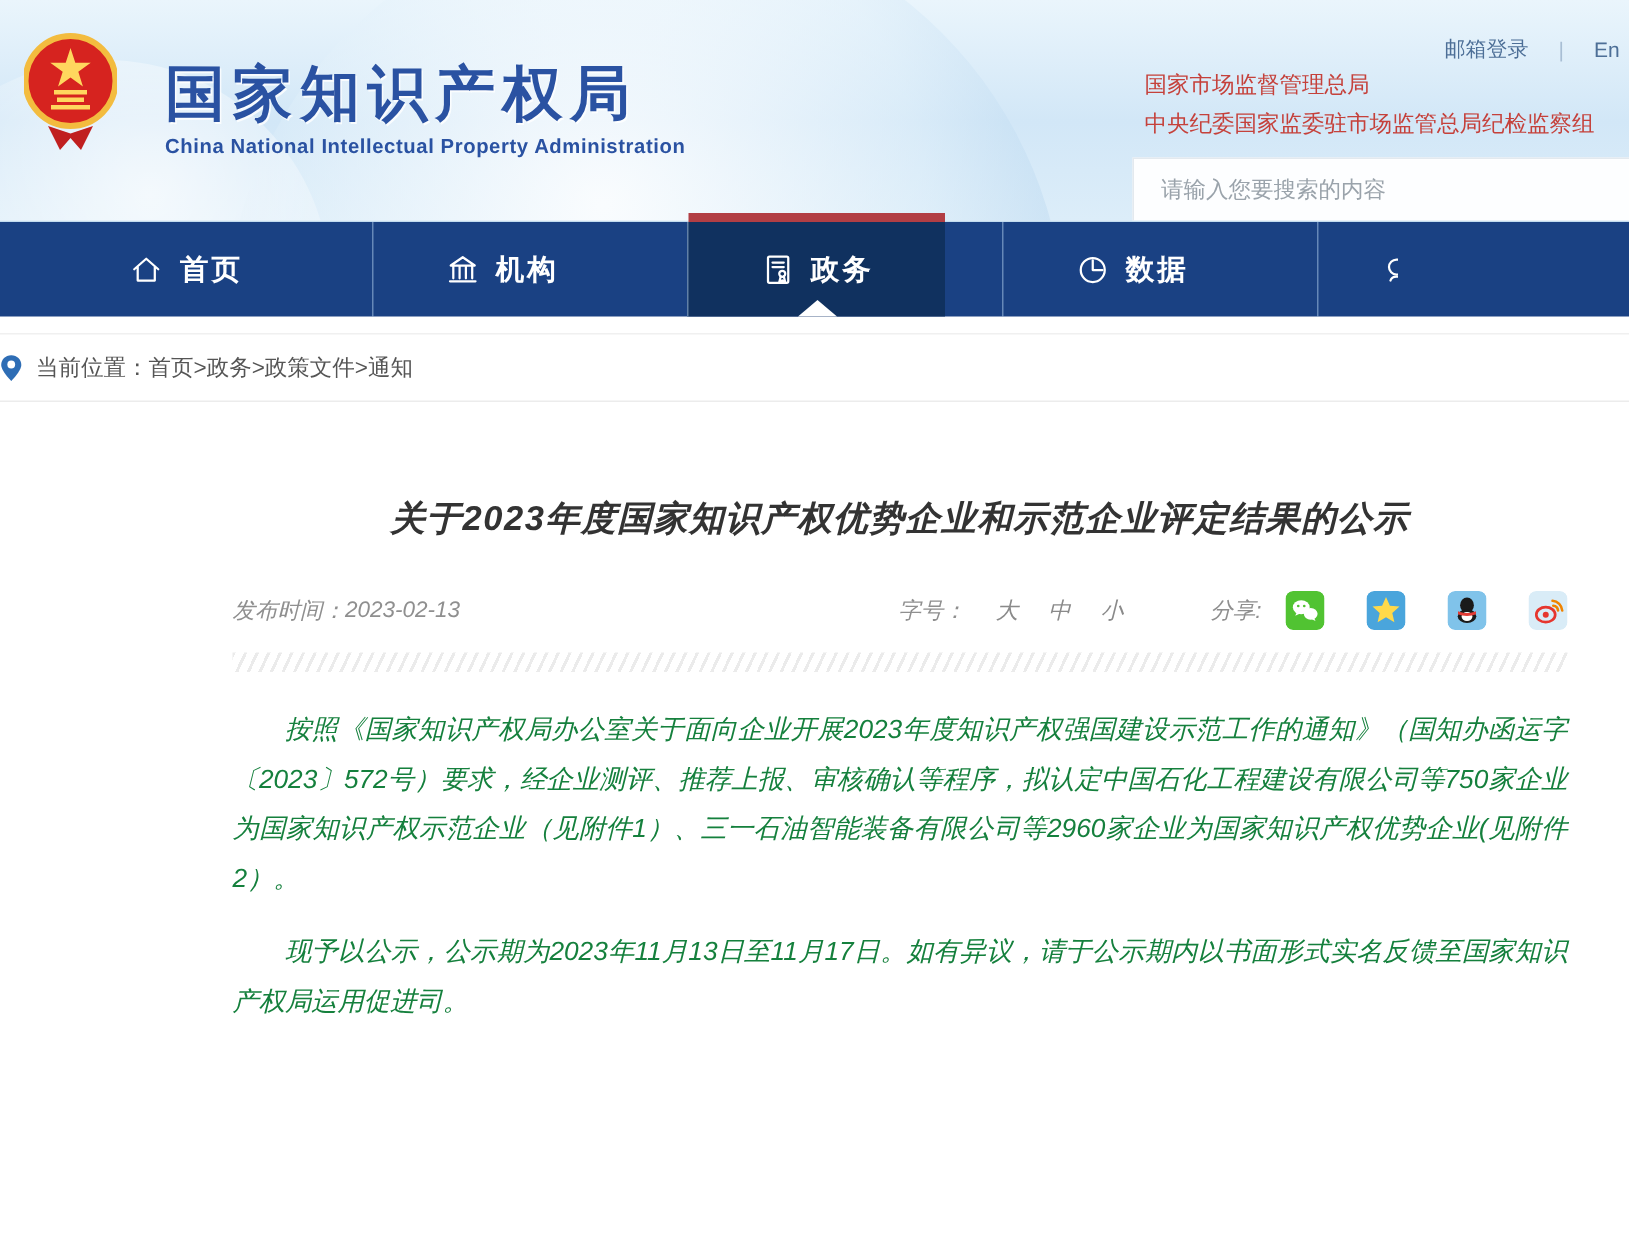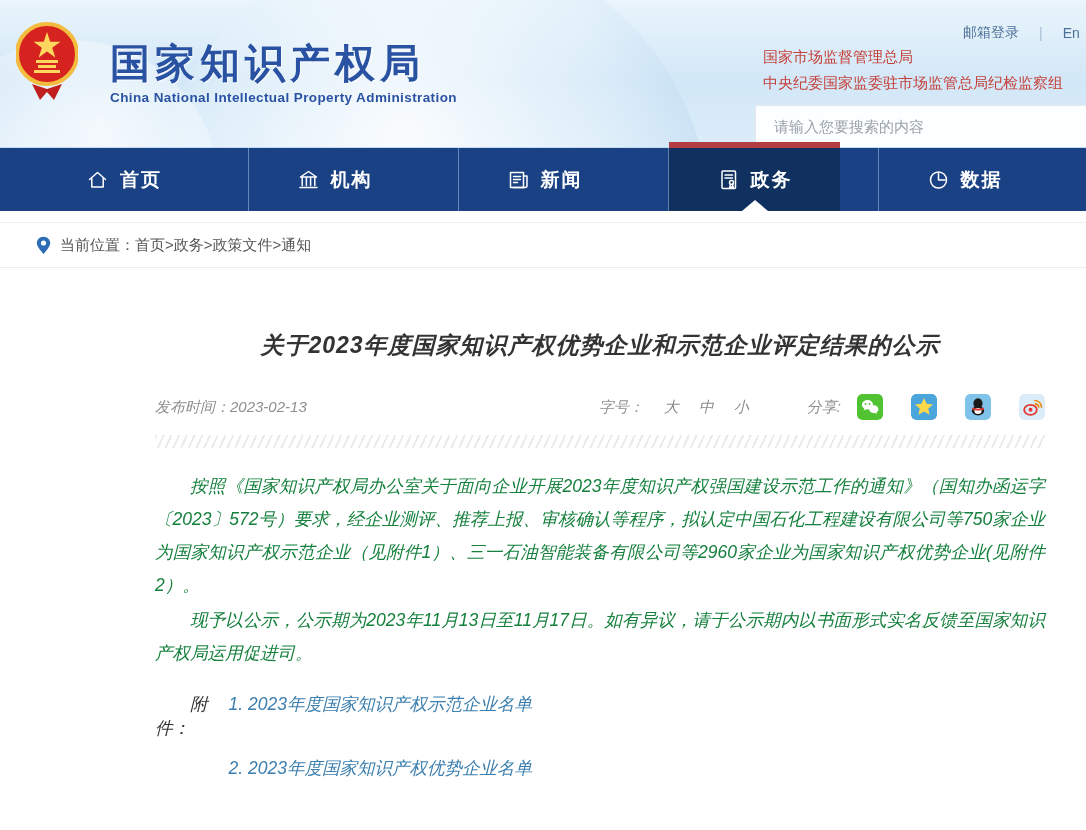--- a/index.html
+++ b/index.html
@@ -50,21 +50,21 @@
   .nav-item.active::before { content:""; position:absolute; top:-6px; left:0; right:0;
     height:6px; background:#b23e44; }
   .nav-item.active::after { content:""; position:absolute; bottom:0; left:50%;
     margin-left:-13px; width:0; height:0;
     border-left:13px solid transparent; border-right:13px solid transparent;
     border-bottom:11px solid #fff; }
   .nav-item.partial { width:54px; overflow:hidden; justify-content:flex-start; padding-left:44px; }
 
   
   .breadcrumb-bar { margin-top:11px; height:46px; border-top:1px solid #f0f0f0;
-    border-bottom:1px solid #ececec; display:flex; align-items:center; padding-left:36px;
+    border-bottom:1px solid #ececec; display:flex; align-items:center; 
     font-size:15px; color:#555; }
   .breadcrumb-bar svg { width:15px; height:19px; margin-right:9px; }
   .crumb-path { cursor:pointer; }
 
   
   .article { margin-left:155px; width:890px;font-style:italic; }
   .article-title { margin-top:62px; text-align:center; font-size:23px; font-weight:600;
     color:#333; letter-spacing:1px; }
   .meta-row { margin-top:33px; display:flex; justify-content:space-between; align-items:center;
     font-size:15px; color:#8f8f8f;text-align:center; }
@@ -73,21 +73,21 @@
   .size-btn { margin-left:20px; cursor:pointer; color:#8a8a8a; }
   .share-label { margin-left:58px; margin-right:16px; }
   .share-icons { display:flex; gap:28px; }
   .share-icon { width:26px; height:26px; border-radius:5px; cursor:pointer; display:block; }
 
   .hatch-divider { margin-top:15px; height:13px; width:100%;
     background:repeating-linear-gradient(115deg,#ebebeb 0 2px,#fff 2px 7px); }
 
   .article p.body-text { margin-top:22px; font-size:17.5px; color:#15803d; line-height:33px;
     text-indent:2em; text-align:justify; }
-  .article p.body-text + p.body-text { margin-top:2px; }
+  .article p.body-text + p.body-text { margin-top:16px; }
 
   .attachments { margin-top:22px; font-size:17.5px; color:#333; }
   .attach-row { margin-top:16px; display:flex; }
   .attach-label { width:4.2em; text-indent:2em; flex:none; }
   .attach-label.blank { visibility:hidden; }
   .attach-link { color:#3c7fae; text-decoration:none; cursor:pointer; }
 </style>
 </head>
 <body>
 
@@ -133,27 +133,20 @@
     <svg>
         <path d="M3.5 11.5 L11.5 4.5 L19.5 11.5 M5.8 10 V19 H17.2 V10"></path>
       </svg>
     <span>首页</span>
   </div>
   <div class="nav-item">
     <svg>
         <path d="M11.5 3.5 L3.5 9 H19.5 Z M5.2 9 V17.5 M9.4 9 V17.5 M13.6 9 V17.5 M17.8 9 V17.5 M3 19.5 H20"></path>
       </svg>
     <span>机构</span>
-  </div>
-  <div class="nav-item">
-    <svg>
-        <rect x="3.5" y="4.5" width="13" height="15"></rect>
-        <path d="M6.5 8.5h7 M6.5 11.5h7 M6.5 14.5h4 M16.5 8h3.5v9.5a2 2 0 0 1-2 2 H6"></path>
-      </svg>
-    <span>新闻</span>
   </div>
   <div class="nav-item active">
     <svg>
         <rect x="5" y="3" width="13.5" height="17.5" rx="1"></rect>
         <path d="M8 7h7.5 M8 10h7.5"></path>
         <circle cx="14.5" cy="14.5" r="2"></circle>
         <path d="M13.5 16.2 l-1 4 2-1.2 2 1.2 -1-4"></path>
       </svg>
     <span>政务</span>
   </div>
@@ -224,24 +217,14 @@
         </svg>
       </div>
     </div>
   </div>
 
   <div class="hatch-divider"></div>
 
   <p class="body-text">按照《国家知识产权局办公室关于面向企业开展2023年度知识产权强国建设示范工作的通知》（国知办函运字〔2023〕572号）要求，经企业测评、推荐上报、审核确认等程序，拟认定中国石化工程建设有限公司等750家企业为国家知识产权示范企业（见附件1）、三一石油智能装备有限公司等2960家企业为国家知识产权优势企业(见附件2）。</p>
   <p class="body-text">现予以公示，公示期为2023年11月13日至11月17日。如有异议，请于公示期内以书面形式实名反馈至国家知识产权局运用促进司。</p>
 
-  <div class="attachments">
-    <div class="attach-row">
-      <span class="attach-label">附件：</span>
-      <a class="attach-link">1. 2023年度国家知识产权示范企业名单</a>
-    </div>
-    <div class="attach-row">
-      <span class="attach-label blank">附件：</span>
-      <a class="attach-link">2. 2023年度国家知识产权优势企业名单</a>
-    </div>
-  </div>
 
 </div>
 
 </body></html>

